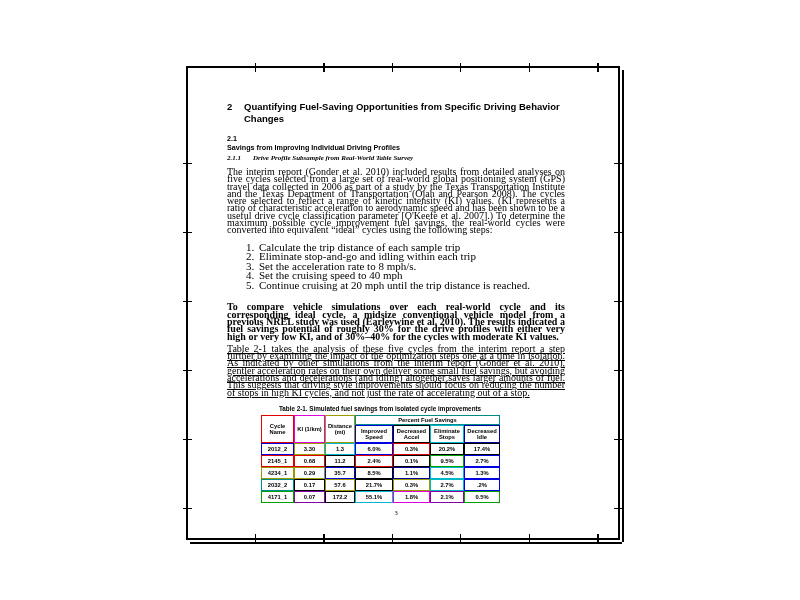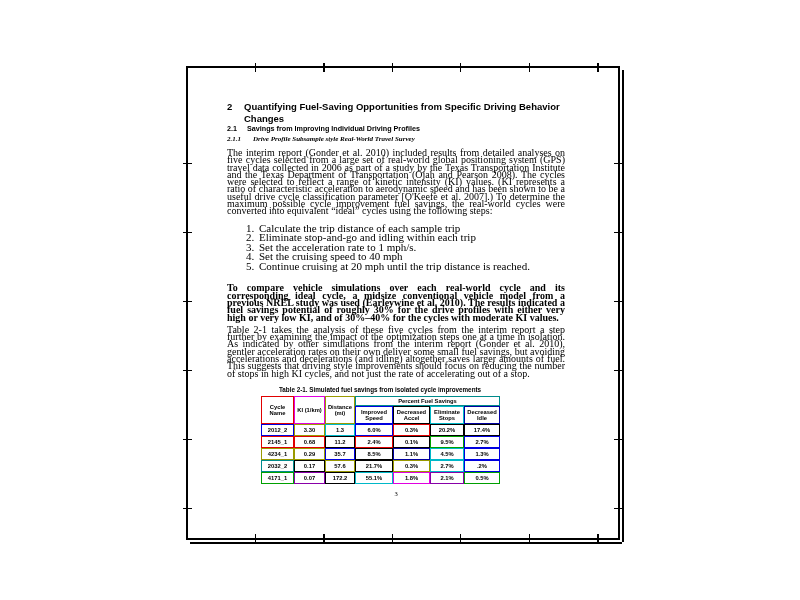--- a/index.html
+++ b/index.html
@@ -19,28 +19,28 @@
     background:repeating-linear-gradient(to right,#000 0 1px,transparent 1px 68.5px);}
   .ticks-left{position:absolute;left:-5px;top:95px;width:9px;height:347px;
     background:repeating-linear-gradient(to bottom,#000 0 1px,transparent 1px 69px);}
   .ticks-right{position:absolute;right:-5px;top:95px;width:9px;height:347px;
     background:repeating-linear-gradient(to bottom,#000 0 1px,transparent 1px 69px);}
 
   .content{position:absolute;left:39px;top:33px;width:338px;}
 
   .h1{display:flex;font:bold 9.5px/11.5px "Liberation Sans",sans-serif;width:349px;}
   .h1 .num{flex:none;width:17px;}
-  .h2{display:flex;font:bold 7.2px/9px "Liberation Sans",sans-serif;}
+  .h2{display:flex;font:bold 7.2px/9px "Liberation Sans",sans-serif;margin-top:10px;flex-direction:column;}
   .h2 .num{flex:none;width:20px;}
   .h3{display:flex;font:bold italic 7px/9px "Liberation Serif",serif;margin-top:2px;}
   .h3 .num{flex:none;width:26px;}
 
   p.body{font-size:10px;line-height:7.3px;text-align:justify;margin:5px 0 0 0;}
   p.p2{margin-top:14px;font-weight:bold;}
-  p.p3{}
+  p.p3{text-decoration:underline;}
   p.p4{margin-top:8px;}
 
   ol.steps{margin:10px 0 8px 0;padding-left:30px;font-size:11px;line-height:7.3px;}
   ol.steps li{margin-bottom:2.3px;padding-left:2px;}
 
   .caption{font:bold 6.3px/8px "Liberation Sans",sans-serif;text-align:center;width:270px;margin:9px 0 2px 18px;}
 
   table.fuel{border-collapse:separate;border-spacing:0;margin-left:34px;table-layout:fixed;width:239px;
     font:bold 5.8px/6.4px "Liberation Sans",sans-serif;text-align:center;}
   table.fuel th,table.fuel td{border:1px solid #000;padding:0;vertical-align:middle;height:10px;overflow:hidden;}
@@ -78,29 +78,29 @@
       <span class="txt">Quantifying Fuel-Saving Opportunities from Specific Driving Behavior Changes</span>
     </div>
 
     <div class="h2">
       <span class="num">2.1</span>
       <span class="txt">Savings from Improving Individual Driving Profiles</span>
     </div>
 
     <div class="h3">
       <span class="num">2.1.1</span>
-      <span class="txt">Drive Profile Subsample style Real-World Travel Survey</span>
+      <span class="txt">Drive Profile Subsample from Real-World Table Survey</span>
     </div>
 
     <p class="body p1">The interim report (Gonder et al. 2010) included results from detailed analyses on five cycles selected from a large set of real-world global positioning system (GPS) travel data collected in 2006 as part of a study by the Texas Transportation Institute and the Texas Department of Transportation (Ojah and Pearson 2008). The cycles were selected to reflect a range of kinetic intensity (KI) values. (KI represents a ratio of characteristic acceleration to aerodynamic speed and has been shown to be a useful drive cycle classification parameter [O'Keefe et al. 2007].) To determine the maximum possible cycle improvement fuel savings, the real-world cycles were converted into equivalent “ideal” cycles using the following steps:</p>
 
     <ol class="steps">
       <li><span>Calculate the trip distance of each sample trip</span></li>
       <li><span>Eliminate stop-and-go and idling within each trip</span></li>
-      <li><span>Set the acceleration rate to 1 mph/s.</span></li>
+      <li><span>Set the acceleration rate to 8 mph/s.</span></li>
       <li><span>Set the cruising speed to 40 mph</span></li>
       <li><span>Continue cruising at 20 mph until the trip distance is reached.</span></li>
     </ol>
 
     <p class="body p2">To compare vehicle simulations over each real-world cycle and its corresponding ideal cycle, a midsize conventional vehicle model from a previous NREL study was used (Earleywine et al. 2010). The results indicated a fuel savings potential of roughly 30% for the drive profiles with either very high or very low KI, and of 30%–40% for the cycles with moderate KI values.</p>
 
     <p class="body p3">Table 2-1 takes the analysis of these five cycles from the interim report a step further by examining the impact of the optimization steps one at a time in isolation. As indicated by other simulations from the interim report (Gonder et al. 2010), gentler acceleration rates on their own deliver some small fuel savings, but avoiding accelerations and decelerations (and idling) altogether saves larger amounts of fuel. This suggests that driving style improvements should focus on reducing the number of stops in high KI cycles, and not just the rate of accelerating out of a stop.</p>
 
     <div class="caption">Table 2-1. Simulated fuel savings from isolated cycle improvements</div>
 

